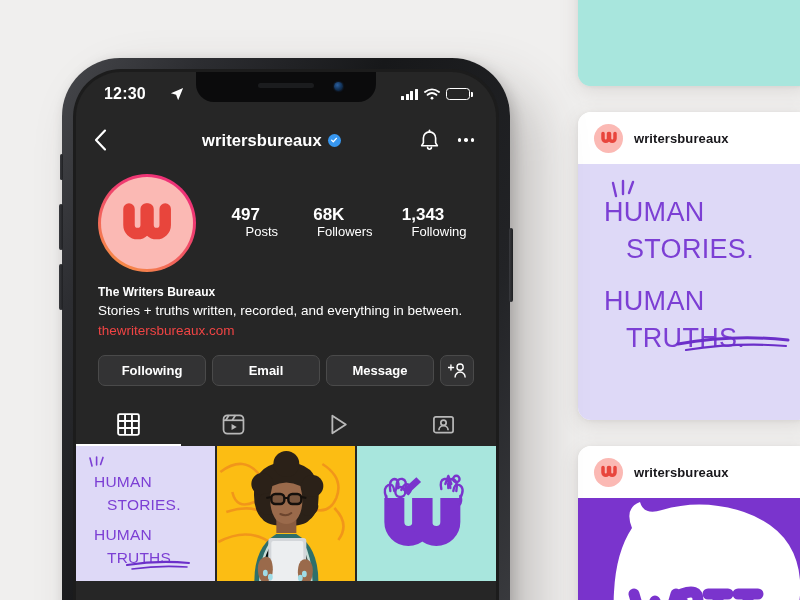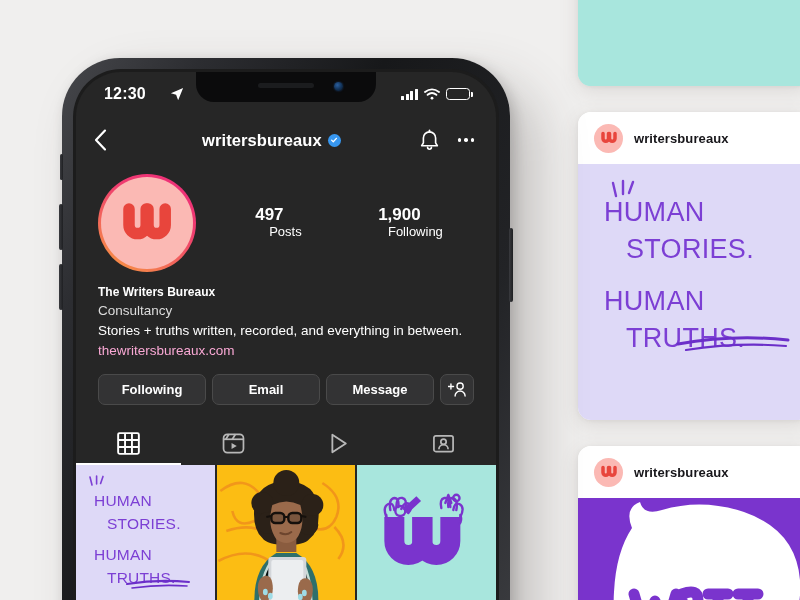--- a/index.html
+++ b/index.html
@@ -120,21 +120,21 @@
   }
   #stats { flex: 1; display: flex; justify-content: space-around; padding: 0 4px 0 14px; }
   .stat { text-align: center; color: #fff; cursor: pointer; }
   .stat-num { font-size: 17px; font-weight: bold; line-height: 1.15; }
   .stat-label { font-size: 13px; line-height: 1.3; margin-left: 32px; }
 
   #bio { padding: 12px 22px 0 22px; color: #fff; }
   #bio-name { font-size: 12px; font-weight: bold; line-height: 1.45; }
   #bio-category { font-size: 13.5px; line-height: 1.45; color: #dcdcdc; }
   #bio-text { font-size: 13.5px; line-height: 1.45; }
-  #bio-link { font-size: 13.5px; line-height: 1.45; color: #f9a8d4; cursor: pointer; }
+  #bio-link { font-size: 13.5px; line-height: 1.45; color: #ef4444; cursor: pointer; }
 
   
   #actions { display: flex; gap: 6px; padding: 14px 22px 0 22px; }
   .act-btn {
     flex: 1; height: 31px; border: 1px solid #4a4a4a; border-radius: 7px;
     background: #333334; color: #fff;
     font-size: 13px; font-weight: bold; font-family: "Liberation Sans", sans-serif;
     display: flex; align-items: center; justify-content: center; cursor: pointer;
   }
   #act-adduser { flex: none; width: 34px; }
@@ -347,29 +347,32 @@
                 <path d="M32 17 v16 a8.6 8.6 0 0 0 17.2 0 v-16" fill="none" stroke="#e8453c" stroke-width="11.5" stroke-linecap="round"></path>
               </svg>
             </div>
           </div>
           <div id="stats">
             <div class="stat">
               <div class="stat-num">497</div>
               <div class="stat-label">Posts</div>
             </div>
             <div class="stat">
-              <div class="stat-num">1,900</div>
+              <div class="stat-num">68K</div>
+              <div class="stat-label">Followers</div>
+            </div>
+            <div class="stat">
+              <div class="stat-num">1,343</div>
               <div class="stat-label">Following</div>
             </div>
           </div>
         </div>
 
         <div id="bio">
           <div id="bio-name">The Writers Bureaux</div>
-          <div id="bio-category">Consultancy</div>
           <div id="bio-text">Stories + truths written, recorded, and everything in between.</div>
           <div id="bio-link">thewritersbureaux.com</div>
         </div>
 
         <div id="actions">
           <div class="act-btn">Following</div>
           <div class="act-btn">Email</div>
           <div class="act-btn">Message</div>
           <div class="act-btn" id="act-adduser">
             <svg width="19" height="17" viewBox="0 0 22 19">

